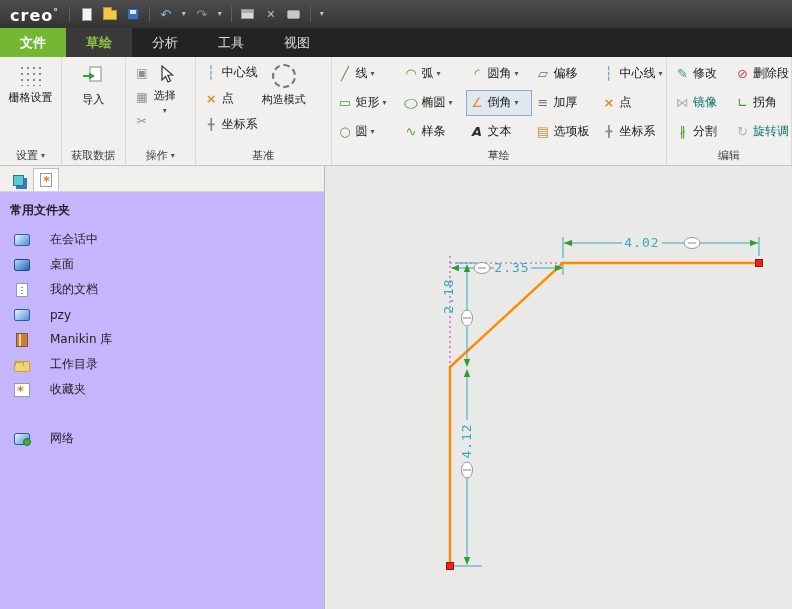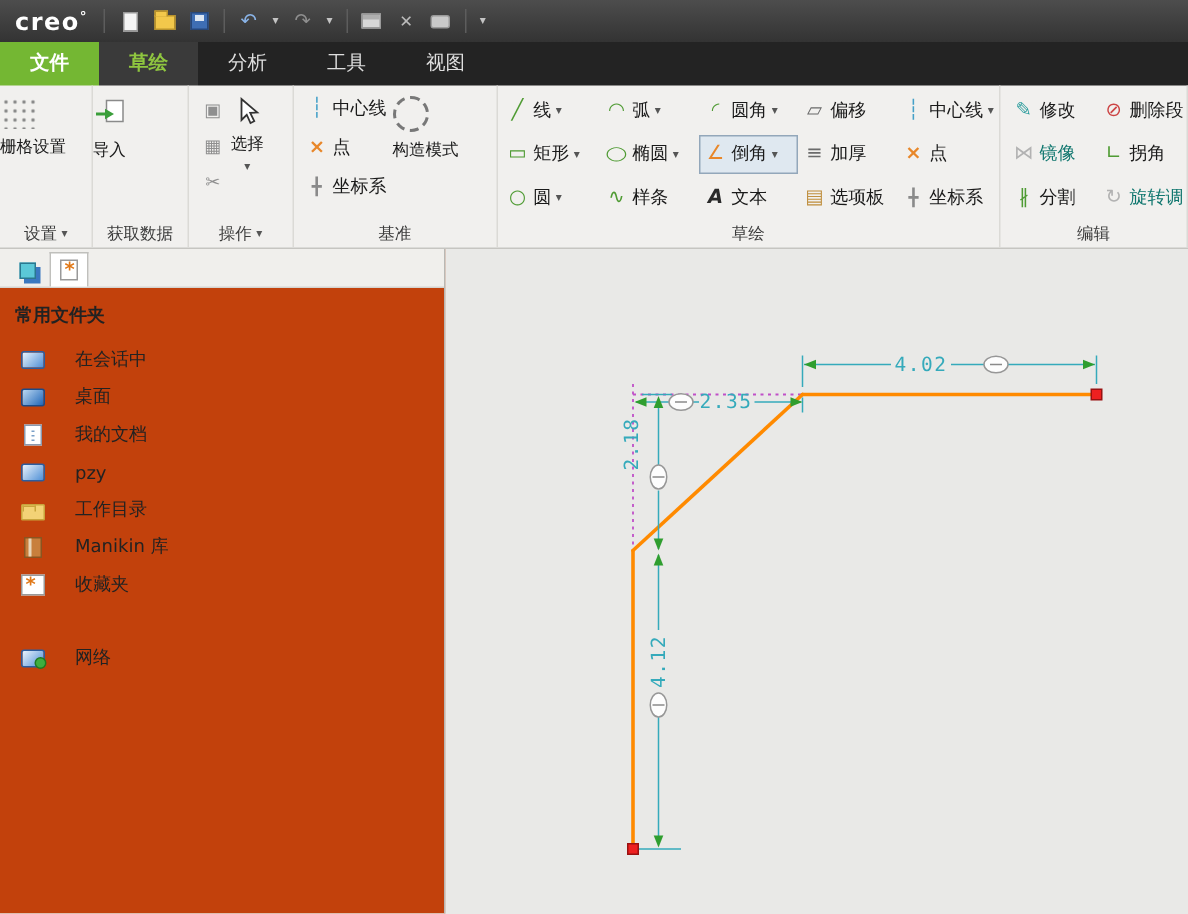--- a/index.html
+++ b/index.html
@@ -30,21 +30,21 @@
 .tabbar{position:absolute;top:28px;left:0;right:0;height:45px;background:#232323;display:flex}
 .tab{padding:0 20px;line-height:29px;color:#dedede;font-size:13px;cursor:default}
 .tab.file{background:#74b733;color:#fff;font-weight:bold}
 .tab.active{background:#3a3a3a;color:#8fc63f;font-weight:bold}
 
 
 .ribbon{position:absolute;top:57px;left:0;right:0;height:109px;background:#f1f0ee;border-bottom:1px solid #c6c5c1;display:flex}
 .group{position:relative;height:100%;border-right:1px solid #dbdad6;padding-bottom:18px}
 .group-label{position:absolute;bottom:2px;left:0;right:0;display:flex;justify-content:center;align-items:flex-start;gap:3px;font-size:11px;color:#3c3c3c}
 .g-settings{width:62px}.g-getdata{width:64px}.g-ops{width:70px}.g-datum{width:136px}.g-sketch{width:336px}.g-edit{flex:1}
-.bigbtn{display:flex;flex-direction:column;gap:4px;padding-top:7px;height:100%}
+.bigbtn{display:flex;flex-direction:column;align-items:center;gap:4px;padding-top:7px;height:100%}
 .bigbtn .lbl{font-size:11px;white-space:nowrap}
 .icon-grid{width:24px;height:22px;background-image:radial-gradient(#8a8a8a 1px,transparent 1.4px);background-size:6px 6px;background-position:1px 1px}
 .icon-construction{width:24px;height:24px;border:2px dashed #787878;border-radius:50%}
 .ops-row,.datum-row{display:flex;height:100%}
 .mini-col{display:flex;flex-direction:column;justify-content:flex-start;gap:4px;padding:6px 2px 0 6px}
 .mini{width:20px;height:20px;display:flex;align-items:center;justify-content:center}
 .mini .glyph{color:#8f8f8f;font-size:12px}
 .datum-col{display:flex;flex-direction:column;padding:2px 0 0 4px;width:66px}
 .rbtn{display:flex;align-items:center;gap:3px;height:26px;padding:0 3px;border:1px solid transparent;white-space:nowrap}
 .rbtn .lbl{font-size:12px}
@@ -61,21 +61,21 @@
 [data-name="text-icon"]{color:#2a2a2a;font-weight:bold;font-style:italic}
 [data-name="palette-icon"]{color:#c09040}
 [data-name="modify-icon"]{color:#2e9e9e}
 [data-name="delete-segment-icon"]{color:#cc4444}
 [data-name="rotate-resize-icon"]{color:#8f8f8f}
 .dis .lbl{color:#0f766e}
 .dis .glyph{color:#b2b2b2!important}
 
 
 .main{position:absolute;top:166px;left:0;right:0;bottom:0;display:flex}
-.sidebar{width:297px;background:#c2410c;border-right:1px solid #b8b8b4;flex:none}
+.sidebar{width:325px;background:#c4b5fd;border-right:1px solid #b8b8b4;flex:none}
 .side-tabs{height:26px;background:#f0efec;border-bottom:1px solid #d5d4d0;display:flex;align-items:flex-end;padding-left:5px;gap:2px}
 .stab{width:26px;height:23px;display:flex;align-items:center;justify-content:center;border:1px solid transparent;border-bottom:none}
 .stab.active{background:#fff;border-color:#c0c0bc}
 .stab1-icon{width:11px;height:11px;background:#5bc8d8;border:1px solid #2a7890;box-shadow:3px 3px 0 #3a78c0}
 .page-star{width:12px;height:14px;background:#fff;border:1px solid #999;position:relative}
 .page-star::after{content:"*";position:absolute;left:2px;top:-1px;color:#e07818;font-weight:bold;font-size:13px}
 .side-content{padding:10px 8px 0 8px}
 .side-header{font-weight:bold;color:#222;margin:0 0 8px 2px}
 .side-item{display:flex;align-items:center;gap:20px;height:25px;padding-left:6px}
 .slabel{color:#222}
@@ -364,27 +364,27 @@
         <span class="slabel" data-name="sidebar-item-label">桌面</span>
       </div>
       <div class="side-item" data-name="sidebar-item-my-documents">
         <span class="sicon icon-docs" data-name="documents-icon"></span>
         <span class="slabel" data-name="sidebar-item-label">我的文档</span>
       </div>
       <div class="side-item" data-name="sidebar-item-pzy">
         <span class="sicon icon-computer" data-name="computer-icon"></span>
         <span class="slabel" data-name="sidebar-item-label">pzy</span>
       </div>
+      <div class="side-item" data-name="sidebar-item-manikin-library">
+        <span class="sicon icon-book" data-name="library-icon"></span>
+        <span class="slabel" data-name="sidebar-item-label">Manikin 库</span>
+      </div>
       <div class="side-item" data-name="sidebar-item-working-directory">
         <span class="sicon icon-wfolder" data-name="folder-icon"></span>
         <span class="slabel" data-name="sidebar-item-label">工作目录</span>
-      </div>
-      <div class="side-item" data-name="sidebar-item-manikin-library">
-        <span class="sicon icon-book" data-name="library-icon"></span>
-        <span class="slabel" data-name="sidebar-item-label">Manikin 库</span>
       </div>
       <div class="side-item" data-name="sidebar-item-favorites">
         <span class="sicon page-star" data-name="favorites-icon"></span>
         <span class="slabel" data-name="sidebar-item-label">收藏夹</span>
       </div>
 
       <div class="side-item" style="margin-top:24px" data-name="sidebar-item-network">
         <span class="sicon icon-network-pc" data-name="network-icon"></span>
         <span class="slabel" data-name="sidebar-item-label">网络</span>
       </div>

